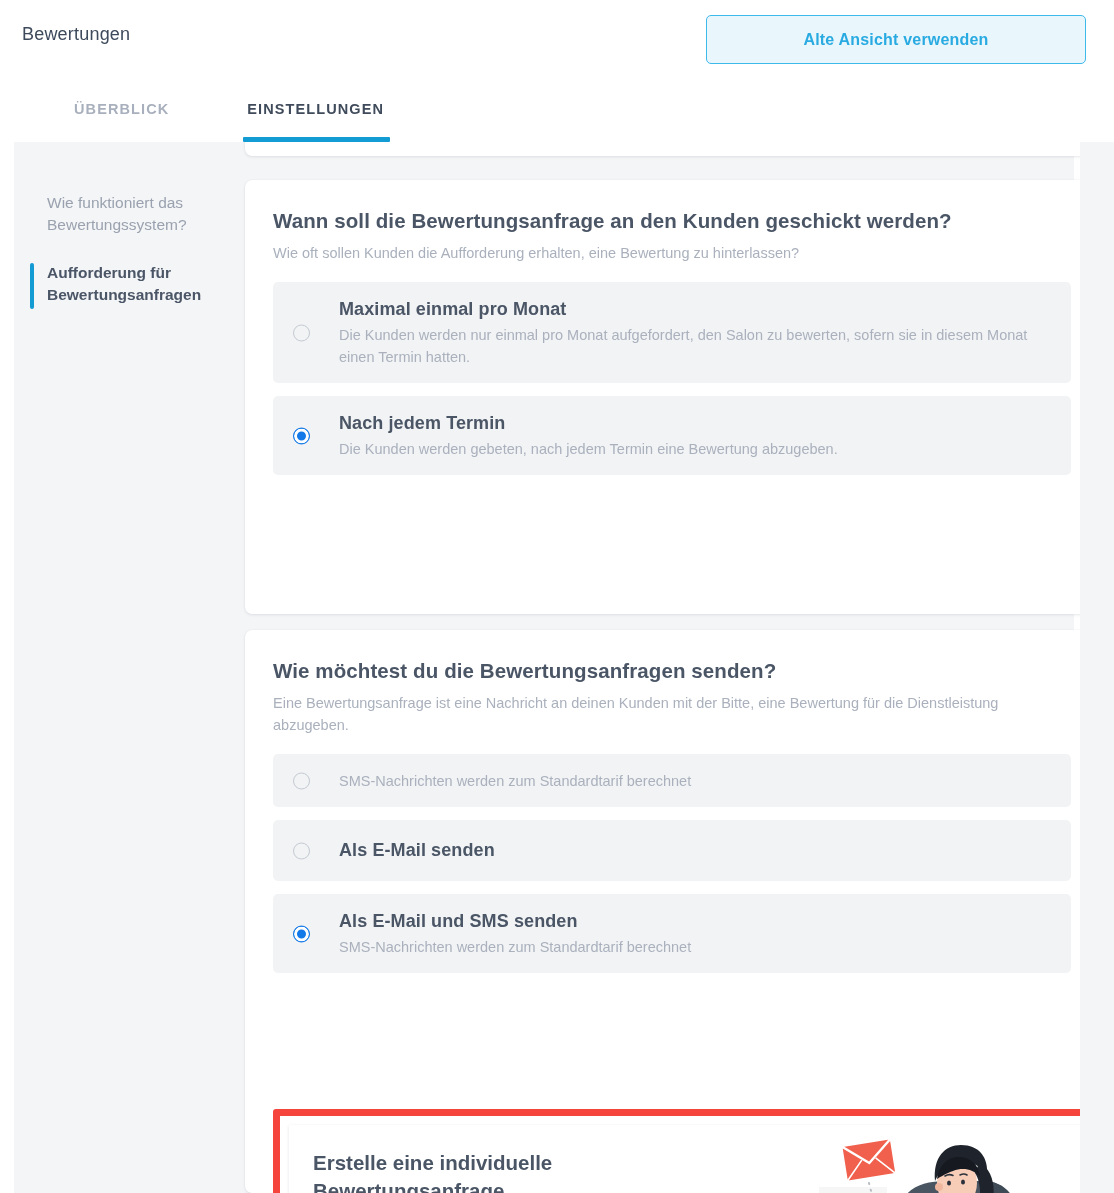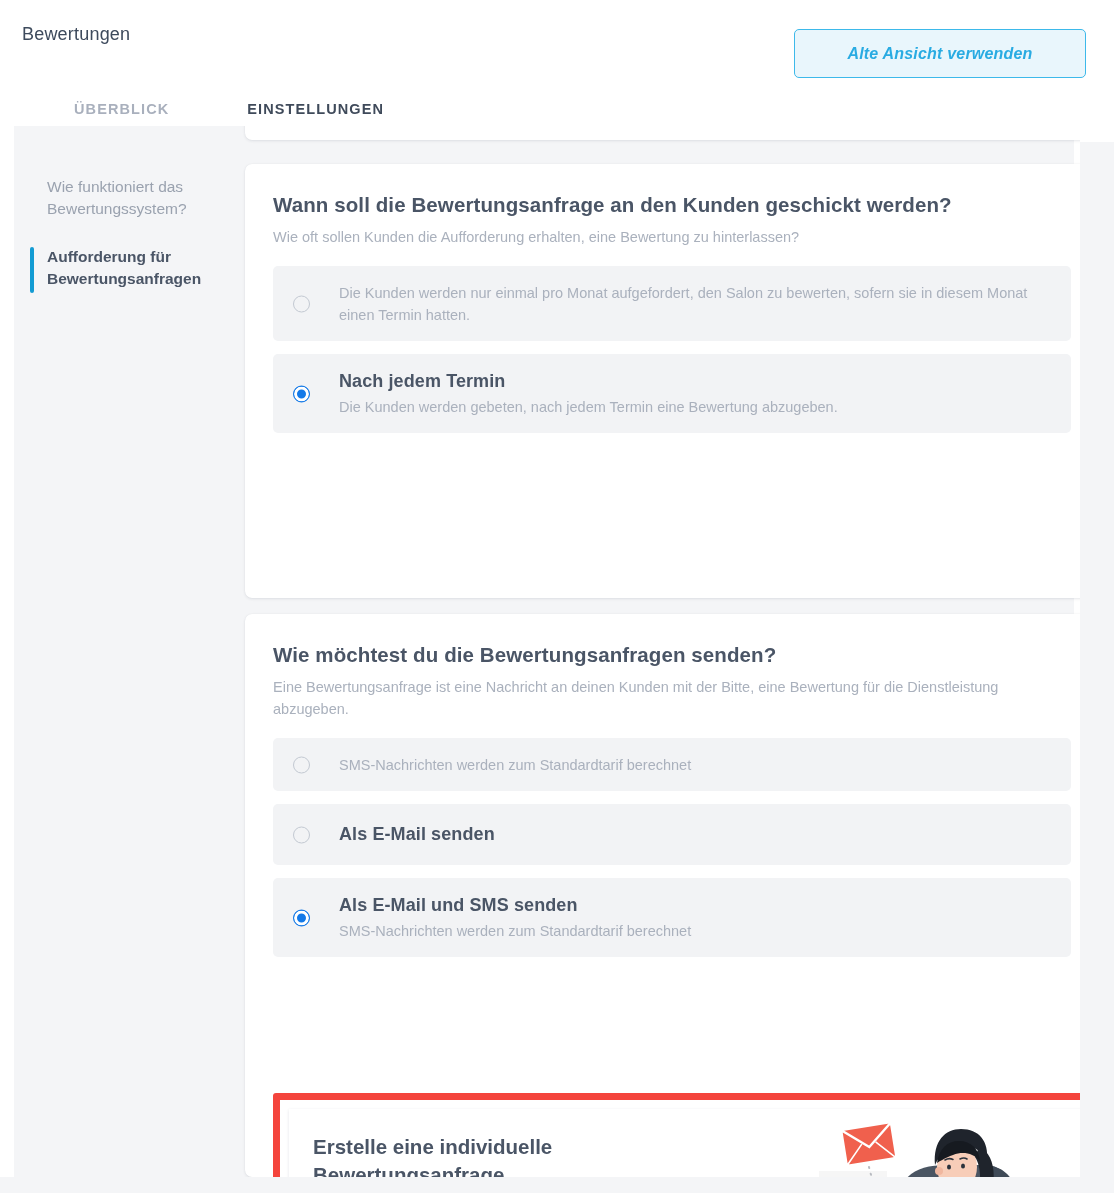--- a/index.html
+++ b/index.html
@@ -15,50 +15,49 @@
   
   .header {
     position: absolute; left: 0; top: 0; width: 1114px; height: 142px;
     background: #ffffff;
   }
   .page-title {
     position: absolute; left: 22px; top: 24px;
     font-size: 18px; font-weight: 400; color: #3d4a5c; letter-spacing: .2px;
   }
   .legacy-btn {
-    position: absolute; right: 28px; top: 29px;
-    width: 292px; height: 49px;
+    position: absolute; right: 28px; top: 15px;
+    width: 380px; height: 49px;
     background: #e9f6fc;
     border: 1px solid #3db9ea;
     border-radius: 5px;
     color: #29abe2;
     font-size: 16px; font-weight: 700; letter-spacing: .2px;
     display: flex; align-items: center; justify-content: center;
     cursor: pointer;
-    font-style: italic;
   }
   .tabs {
     position: absolute; left: 0; top: 95px; width: 1114px; height: 47px;
     display: flex; align-items: flex-start; padding-left: 58px; margin-left: 16px;
   }
   .tab {
     font-size: 14.5px; font-weight: 700; letter-spacing: 1.1px;
     padding: 6px 0 0 0; margin-right: 78px; cursor: pointer; position: relative;
     height: 47px;
   }
   .tab.inactive { color: #a9b0bd; }
   .tab.active { color: #3f4a5a; }
   .tab.active::after {
     content: ""; position: absolute; left: -4px; right: -6px; bottom: 0;
     height: 5px; background: #139bd3; border-radius: 1px;
   }
 
   
   .body-area {
-    position: absolute; left: 0; top: 126px; width: 1080px; height: 1051px;
+    position: absolute; left: 0; top: 142px; width: 1080px; height: 1051px;
     background: #f4f5f7; overflow: hidden;
   }
   .left-rail {
     position: absolute; left: 0; top: 0; width: 14px; height: 1051px;
     background: #ffffff;
   }
   .scrollbar-track {
     position: absolute; right: 0; top: 0; width: 6px; height: 1051px;
     background: #ffffff;
   }
@@ -172,20 +171,21 @@
     <div class="card card-one">
       <div class="card-head">
         <div class="card-title">Wann soll die Bewertungsanfrage an den Kunden geschickt werden?</div>
         <div class="card-sub">Wie oft sollen Kunden die Aufforderung erhalten, eine Bewertung zu hinterlassen?</div>
       </div>
       <div class="options">
 
 
         <div class="option">
           <span class="radio"></span>
+          <div class="opt-title">Maximal einmal pro Monat</div>
           <div class="opt-desc">Die Kunden werden nur einmal pro Monat aufgefordert, den Salon zu bewerten, sofern sie in diesem Monat einen Termin hatten.</div>
         </div>
 
         <div class="option">
           <span class="radio checked"></span>
           <div class="opt-title">Nach jedem Termin</div>
           <div class="opt-desc">Die Kunden werden gebeten, nach jedem Termin eine Bewertung abzugeben.</div>
         </div>
 
       </div>

